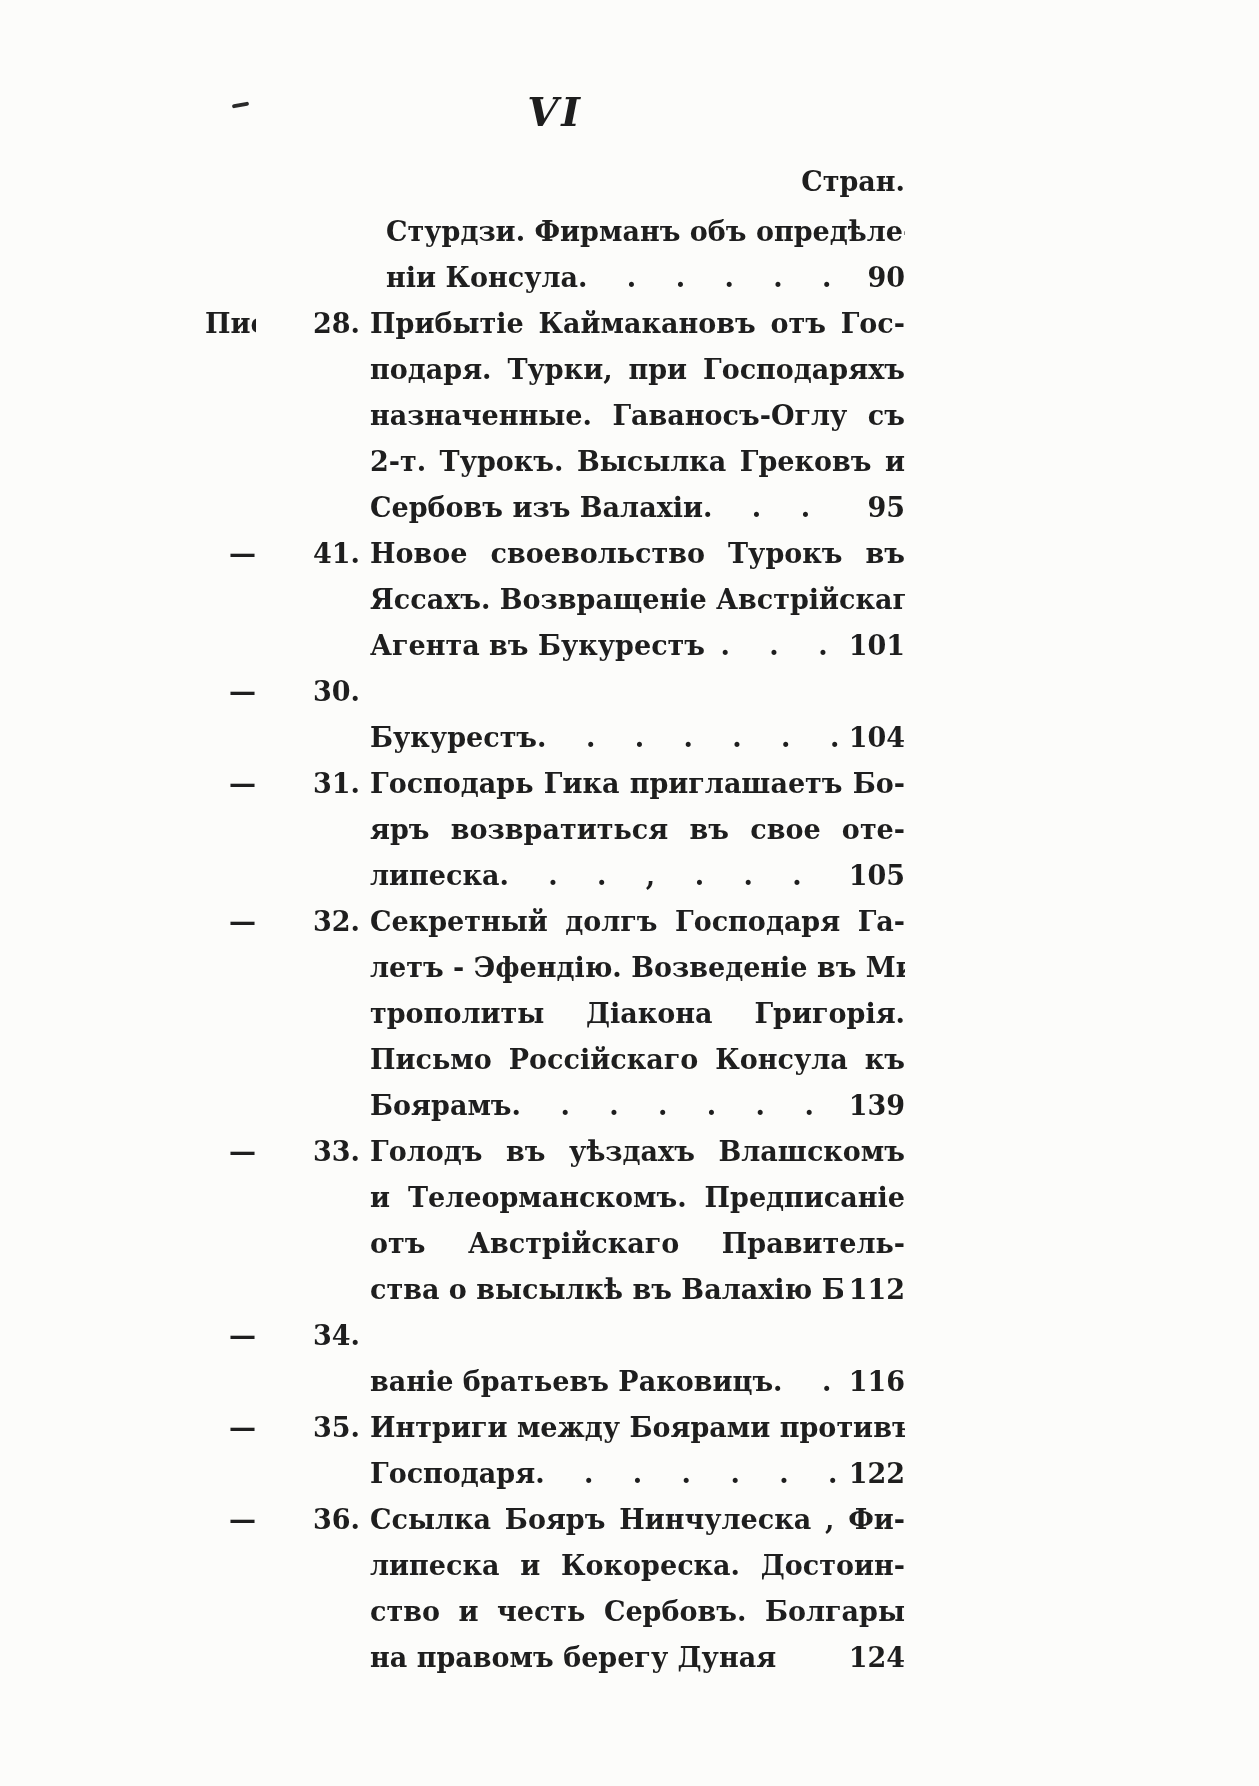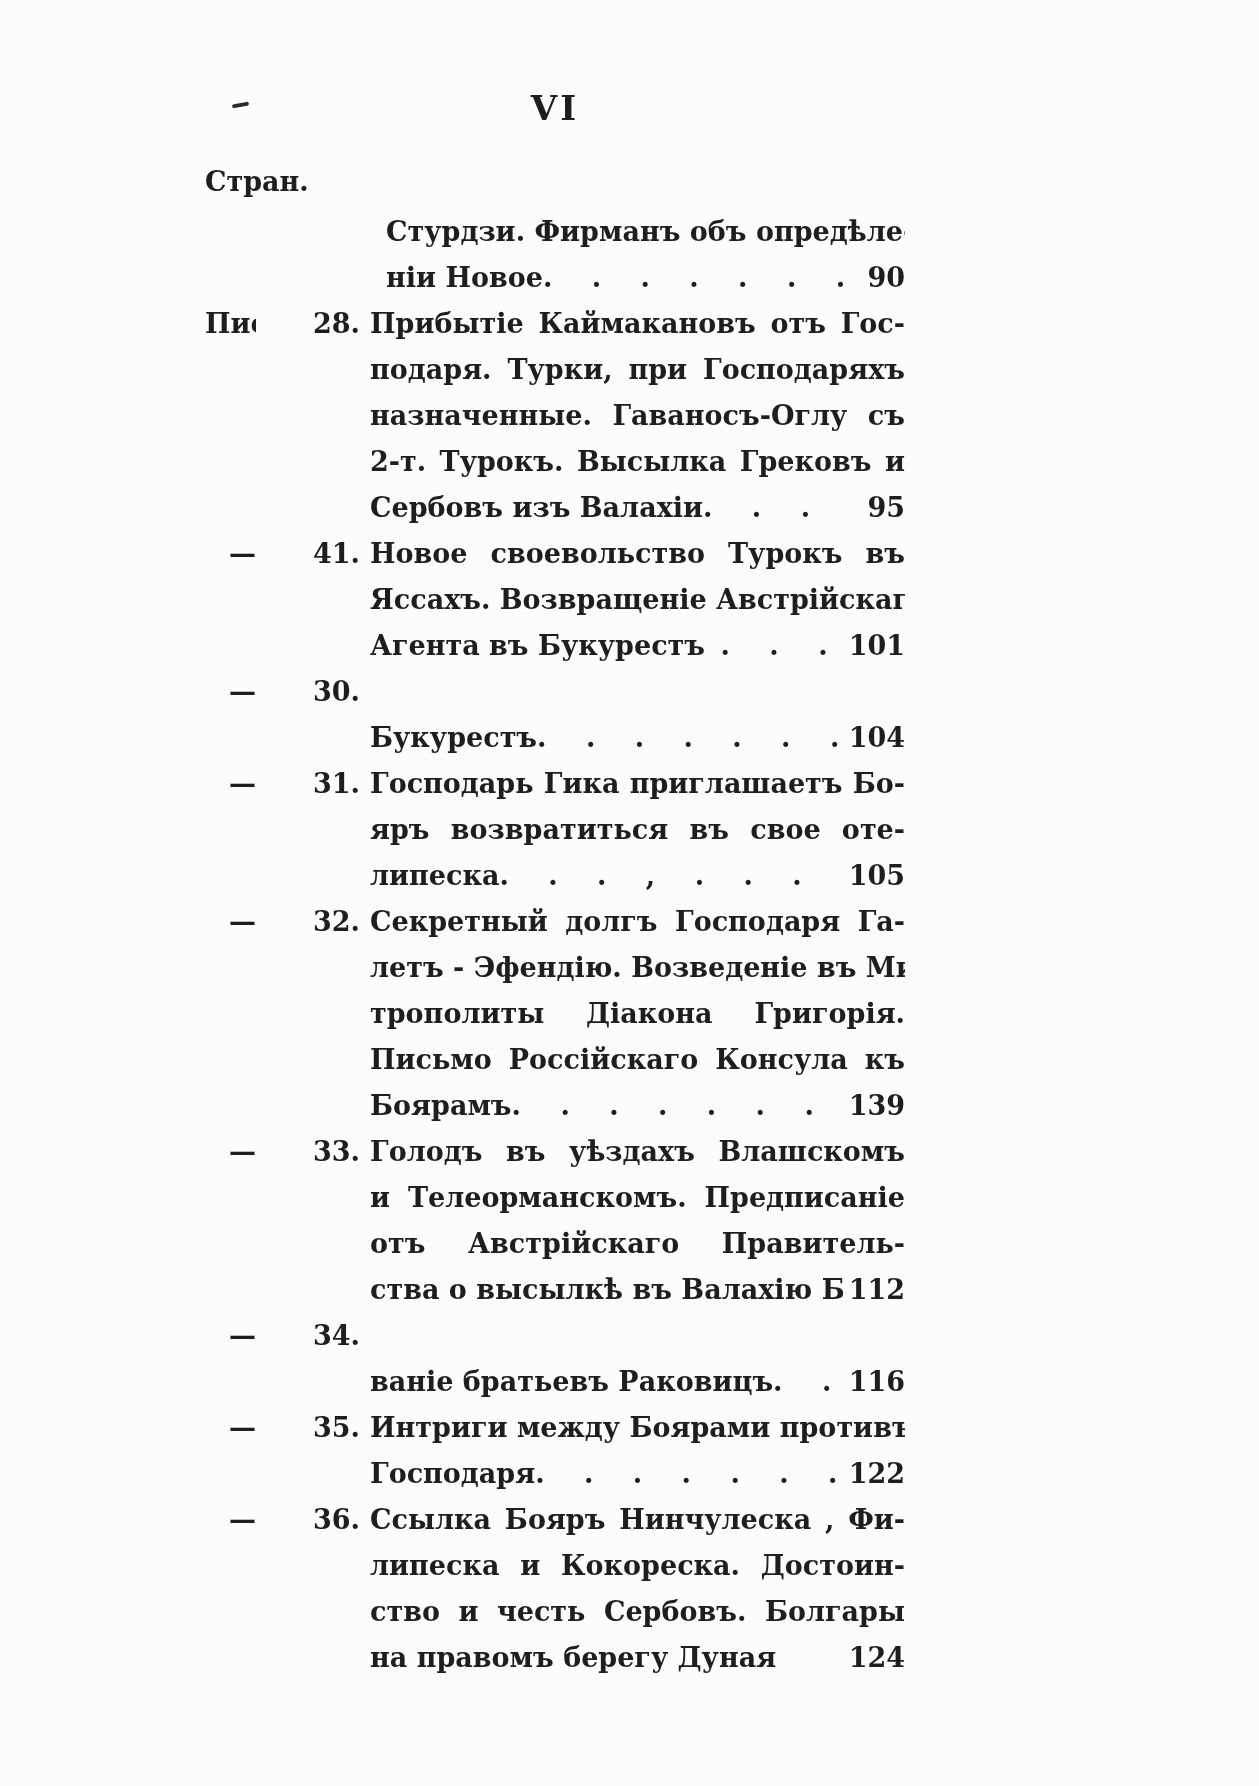--- a/index.html
+++ b/index.html
@@ -13,25 +13,25 @@
     font-weight:bold;
     overflow:hidden;
   }
   .artifact-dash {
     position:absolute; left:232px; top:103px;
     width:17px; height:4px; background:#2a2a2a;
     border-radius:2px; transform:rotate(-10deg);
   }
   .folio {
     position:absolute; top:88px; left:205px; width:700px;
-    text-align:center; font-size:34px; letter-spacing:3px;
+    text-align:center; font-size:40px; letter-spacing:3px;font-style:italic;
   }
   .col-header {
     position:absolute; top:166px; left:205px; width:700px;
-    text-align:left; font-size:27px;
+    text-align:right; font-size:27px;
   }
   .toc {
     position:absolute; top:216px; left:205px; width:700px;
     font-size:27px;
   }
   .row { display:flex; align-items:baseline; height:46px; white-space:nowrap; }
   .gutter { flex:none; width:155px; display:flex; align-items:baseline; }
   .glabel { flex:1; overflow:hidden; }
   .glabel.dash { padding-left:24px; letter-spacing:1px; }
   .gnum { flex:none; width:56px; text-align:right;padding-left:48px; }
@@ -64,21 +64,21 @@
     </span>
     <span class="text">Стурдзи. Фирманъ объ опредѣле-</span>
 
   </div>
 
   <div class="row leader indent">
     <span class="gutter">
       <span class="glabel"></span>
       <span class="gnum"></span>
     </span>
-    <span class="text">ніи Новое</span>
+    <span class="text">ніи Консула</span>
     <span class="dots">. . . . . . .</span>
     <span class="pg">90</span>
   </div>
 
   <div class="row justify">
     <span class="gutter">
       <span class="glabel">Письмо</span>
       <span class="gnum">28.</span>
     </span>
     <span class="text">Прибытіе Каймакановъ отъ Гос-</span>

